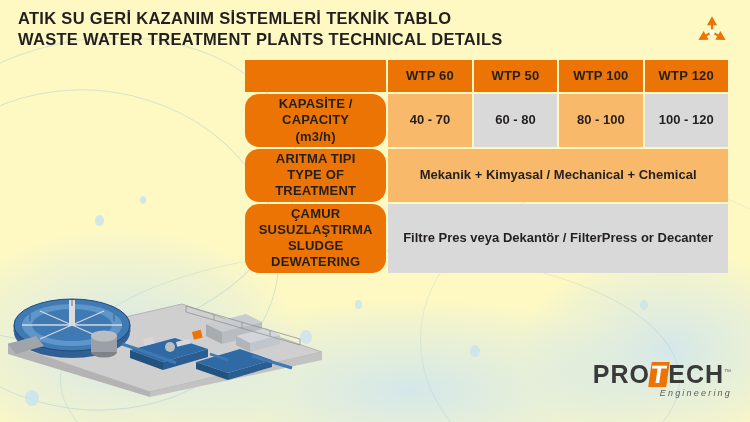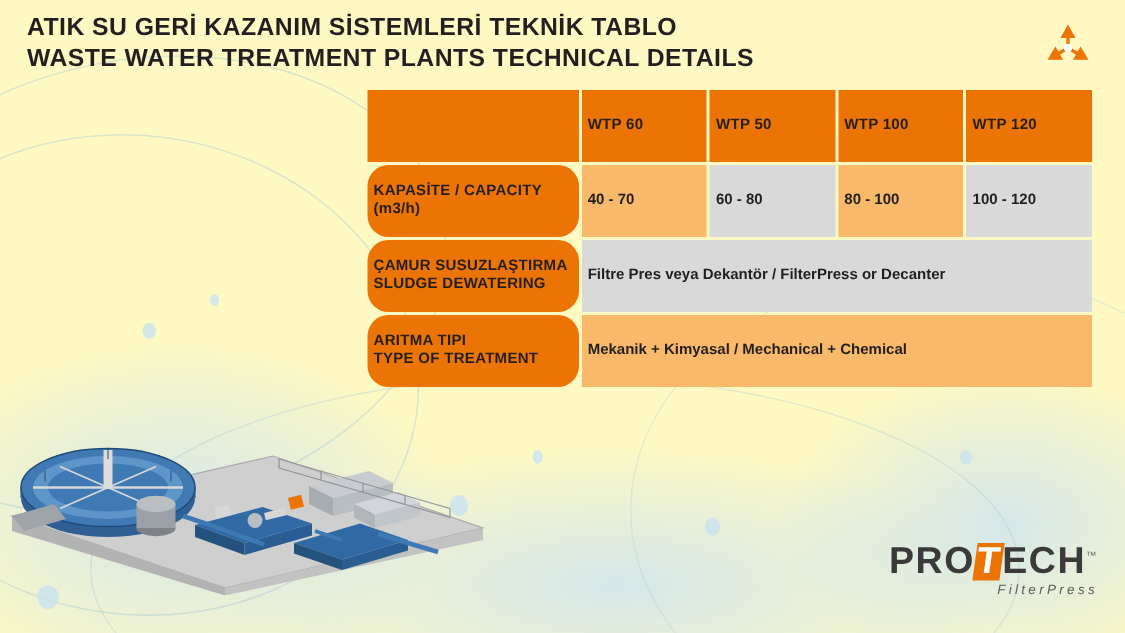--- a/index.html
+++ b/index.html
@@ -77,23 +77,24 @@
   
   .table {
     position: absolute;
     left: 243px; top: 58px;
     width: 487px;
     z-index: 5;
     border-collapse: separate;
     border-spacing: 2px;
   }
   .table td, .table th {
-    height: 48px;
+    height: 32px;
+    text-align: center;
     vertical-align: middle;
-    font-size: 10px;
+    font-size: 13px;
     font-weight: bold;
     color: #231f20;
     padding: 2px 4px;
     line-height: 1.25;
   }
   .col-label { width: 142px; }
   .col-v { width: 85px; }
   .cell-orange-lt { background: #f9b96a; color: #231f20; }
   .cell-grey    { background: #d9d9d9; color: #231f20; }
   .cell-white   { background: #ffffff; color: #231f20; }
@@ -209,32 +210,32 @@
         </td>
         <td class="col-v cell-orange-lt">40 - 70</td>
         <td class="col-v cell-grey">60 - 80</td>
         <td class="col-v cell-orange-lt">80 - 100</td>
         <td class="col-v cell-grey">100 - 120</td>
       </tr>
 
 
       <tr>
         <td class="col-label row-label">
+          <div>ARITMA TIPI</div>
+          <div>TYPE OF TREATMENT</div>
+        </td>
+        <td class="cell-orange-lt span-cell" colspan="4">Mekanik + Kimyasal / Mechanical + Chemical</td>
+      </tr>
+
+      <tr>
+        <td class="col-label row-label">
           <div>ÇAMUR SUSUZLAŞTIRMA</div>
           <div>SLUDGE DEWATERING</div>
         </td>
         <td class="cell-grey span-cell" colspan="4">Filtre Pres veya Dekantör / FilterPress or Decanter</td>
-      </tr>
-
-      <tr>
-        <td class="col-label row-label">
-          <div>ARITMA TIPI</div>
-          <div>TYPE OF TREATMENT</div>
-        </td>
-        <td class="cell-orange-lt span-cell" colspan="4">Mekanik + Kimyasal / Mechanical + Chemical</td>
       </tr>
     </tbody>
   </table>
 
   <svg class="plant" viewBox="0 0 330 165">
 
     <polygon points="8,112 182,72 322,120 150,160" fill="#cfcfcf" stroke="#a9a9a9" stroke-width="0.8"></polygon>
     <polygon points="8,112 8,122 150,165 150,160" fill="#b3b3b3"></polygon>
     <polygon points="150,160 150,165 322,128 322,120" fill="#c2c2c2"></polygon>
 
@@ -293,16 +294,16 @@
       <line x1="214" y1="82" x2="214" y2="88"></line>
       <line x1="242" y1="90" x2="242" y2="96"></line>
       <line x1="270" y1="98" x2="270" y2="104"></line>
       <line x1="300" y1="107" x2="300" y2="113"></line>
       <line x1="186" y1="74" x2="300" y2="107"></line>
     </g>
   </svg>
 
   <div class="logo">
     <div class="logo-main"><span>PRO</span><span class="accent">T</span><span>ECH</span><span class="logo-tm">™</span></div>
-    <div class="logo-sub">FilterPress</div>
+    <div class="logo-sub">Engineering</div>
   </div>
 
 </div>
 
 </body></html>

